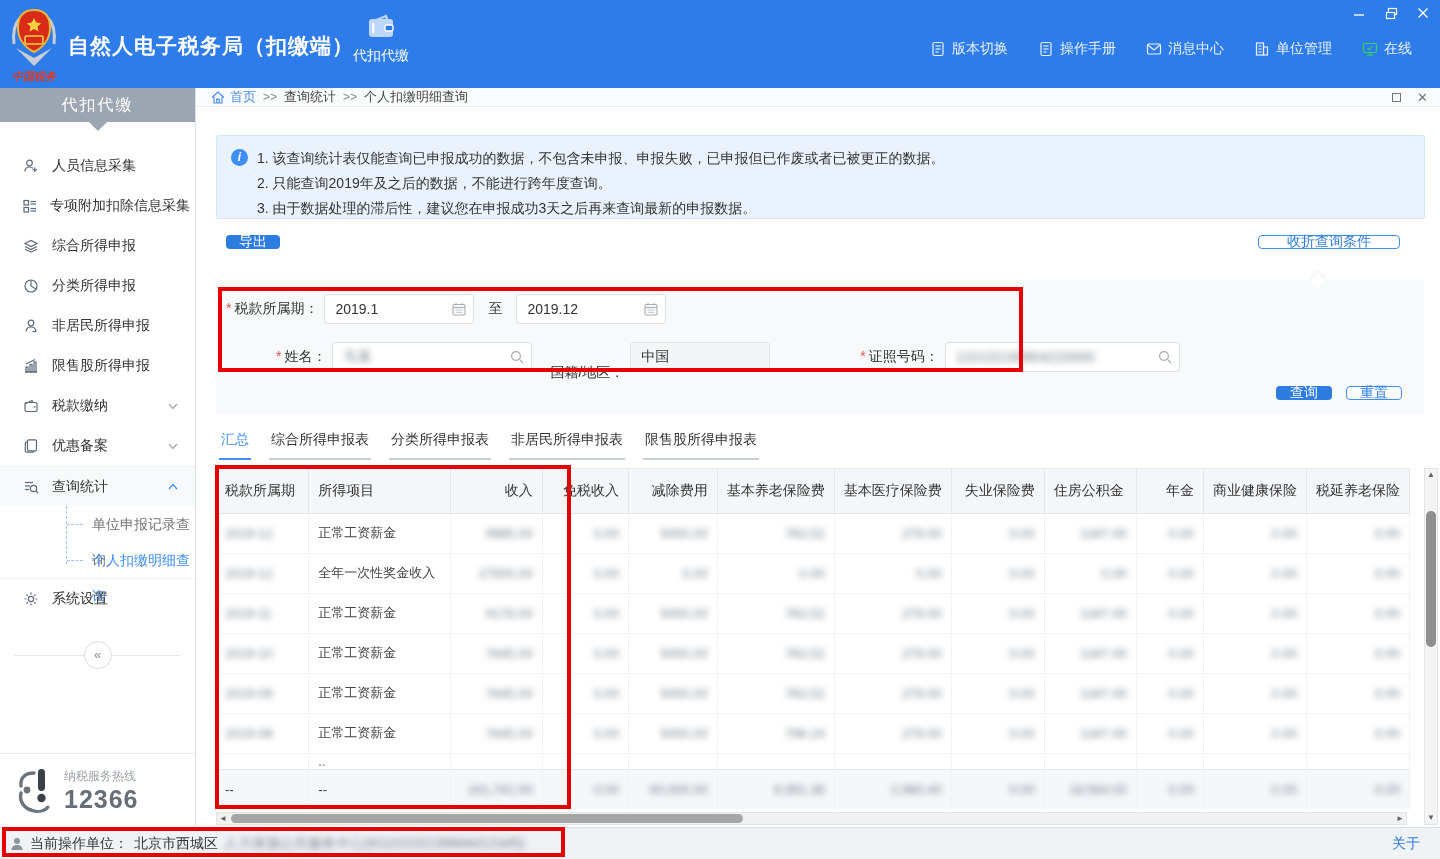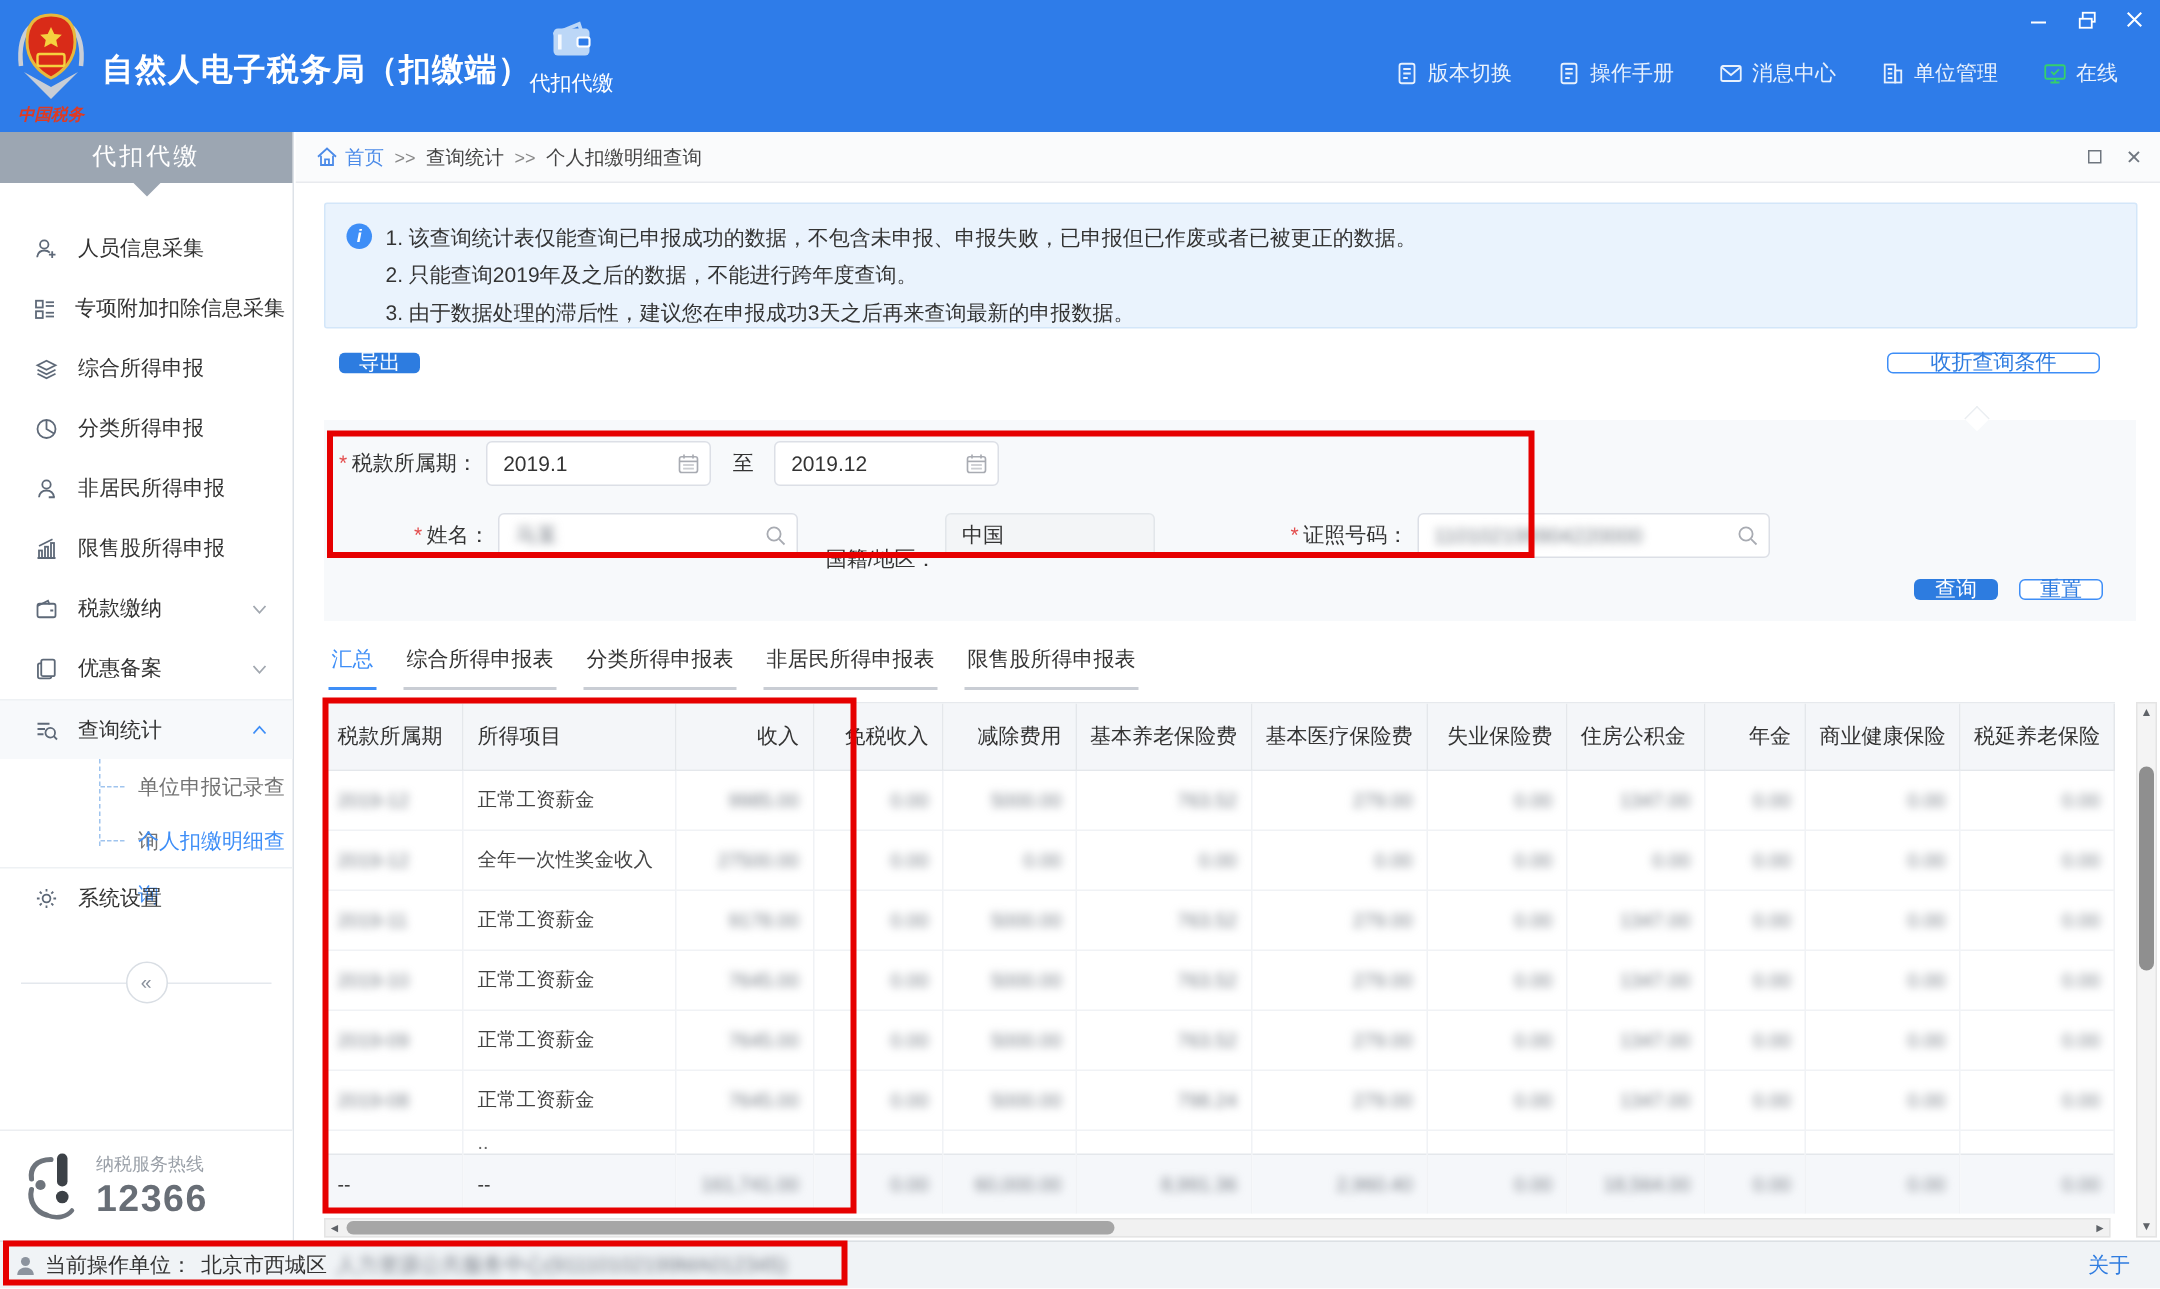--- a/index.html
+++ b/index.html
@@ -38,21 +38,21 @@
   .sub-item.active { color:#3E8EF7; }
   .collapse-row { position:relative; margin-top:22px; height:28px; }
   .collapse-row .line { position:absolute; left:14px; right:14px; top:14px; border-top:1px solid #E4E8ED; }
   .collapse-btn { position:absolute; left:50%; margin-left:-14px; top:0; width:28px; height:28px; border:1px solid #D9DEE4; border-radius:50%; background:#fff; color:#8A919C; text-align:center; line-height:26px; font-size:13px; cursor:pointer; }
   .hotline { position:absolute; left:0; right:0; bottom:0; height:74px; border-top:1px solid #ECEEF1; display:flex; align-items:center; padding-left:14px; gap:8px; background:#fff; }
   .hotline .ht-text .t1 { font-size:12px; color:#9AA0A8; }
   .hotline .ht-text .t2 { font-size:25px; font-weight:bold; color:#686E76; letter-spacing:1px; }
 
   
   .content { position:absolute; left:197px; top:88px; right:0; bottom:32px; background:#fff; overflow:hidden; }
-  .crumb-bar { position:absolute; left:0; right:0; top:0; height:34px; background:#FAFBFC; border-bottom:1px solid #E8EAEE; display:flex; align-items:center; padding:0 12px 0 14px; font-size:13px; color:#555; }
+  .crumb-bar { position:absolute; left:0; right:0; top:0; height:19px; background:#FAFBFC; border-bottom:1px solid #E8EAEE; display:flex; align-items:center; padding:0 12px 0 14px; font-size:13px; color:#555; }
   .crumb-bar .home { color:#4C8BE8; display:flex; align-items:center; gap:5px; cursor:pointer; }
   .crumb-sep { margin:0 7px; color:#888; font-size:12px; }
   .crumb-cur { color:#444; }
   .crumb-win { margin-left:auto; display:flex; gap:16px; color:#6F767F; align-items:center; }
   .crumb-win span { cursor:pointer; font-size:13px; }
   .sq { display:inline-block; width:9px; height:9px; border:1px solid #6F767F; }
 
   .notice { position:absolute; left:19px; right:15px; top:47px; height:84px; background:#EAF3FD; border:1px solid #D3E6F9; border-radius:2px; padding:10px 14px 8px 40px; }
   .notice .info-ic { position:absolute; left:14px; top:13px; width:17px; height:17px; border-radius:50%; background:#3E8EF7; color:#fff; font-size:12px; font-weight:bold; text-align:center; line-height:17px; font-style:italic; }
   .notice p { line-height:25px; font-size:14px; color:#333; white-space:nowrap; }

